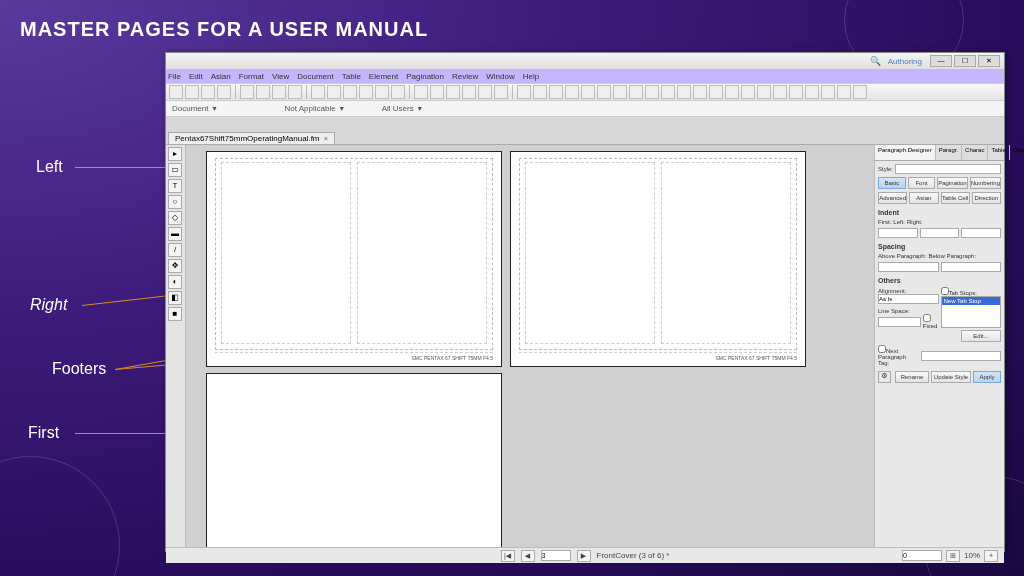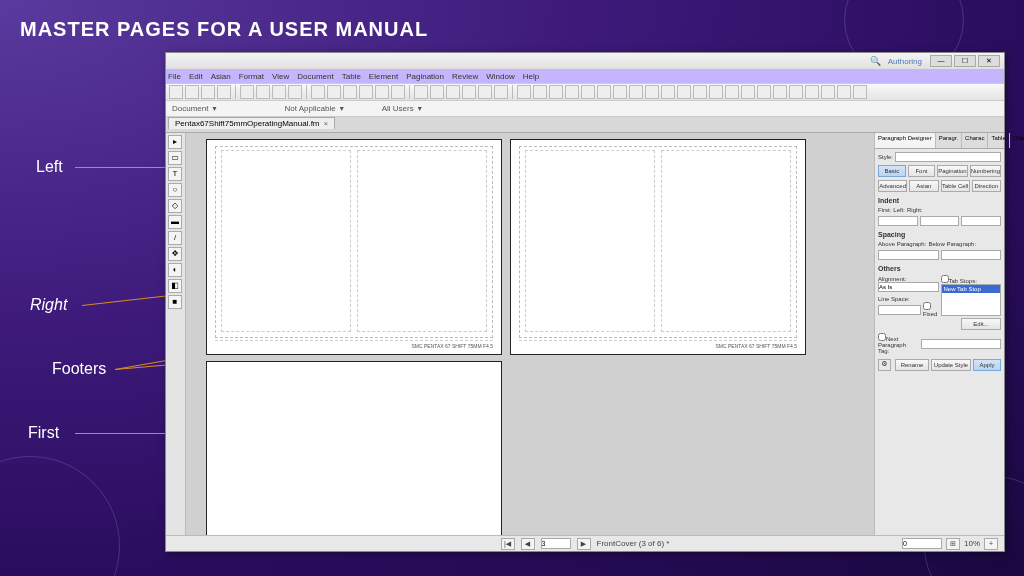--- a/index.html
+++ b/index.html
@@ -42,21 +42,21 @@
 
 .menubar { height: 14px; background: #c4b5fd; display:flex; gap:8px; padding:0 2px; align-items:center; }
 .menubar span { font-size:8px; color:#333; }
 
 .toolbar { height: 18px; background: linear-gradient(#f8f8f8,#e4e4e4); border-top:1px solid #ccc; border-bottom:1px solid #ccc; display:flex; align-items:center; gap:2px; padding:0 3px; overflow:hidden; }
 .toolbar .tbtn { width:14px; height:14px; background:#eee; border:1px solid #bbb; }
 .toolbar .tsep { width:1px; height:14px; background:#bbb; margin:0 2px; }
 
 .toolbar2 { height: 16px; background:#f4f4f4; border-bottom:1px solid #ccc; display:flex; align-items:center; gap:4px; padding:0 6px; font-size:8px; color:#555; }
 
-.tabbar { height:16px; background:#d8d8d8; border-bottom:1px solid #aaa; display:flex; align-items:flex-start; }
+.tabbar { height:28px; background:#d8d8d8; border-bottom:1px solid #aaa; display:flex; align-items:flex-end; }
 .tabbar .tab { background:#eee; border:1px solid #aaa; border-bottom:none; padding:1px 6px; font-size:8px; margin-left:2px; display:flex; align-items:center; gap:4px; }
 .tabbar .tab .close-x { font-size:8px; color:#666; }
 
 .workspace { position:relative; flex:1; display:flex; height: calc(100% - 96px); }
 
 .toolpalette { width:20px; background:#e4e4e4; border-right:1px solid #bbb; display:flex; flex-direction:column; gap:2px; padding:2px; }
 .toolpalette .tool { width:14px; height:14px; background:#f4f4f4; border:1px solid #aaa; font-size:8px; text-align:center; line-height:12px; }
 
 .canvas { flex:1; background:#d0d0d0; position:relative; overflow:hidden; }
 .page { position:absolute; background:#fff; border:1px solid #222; }

